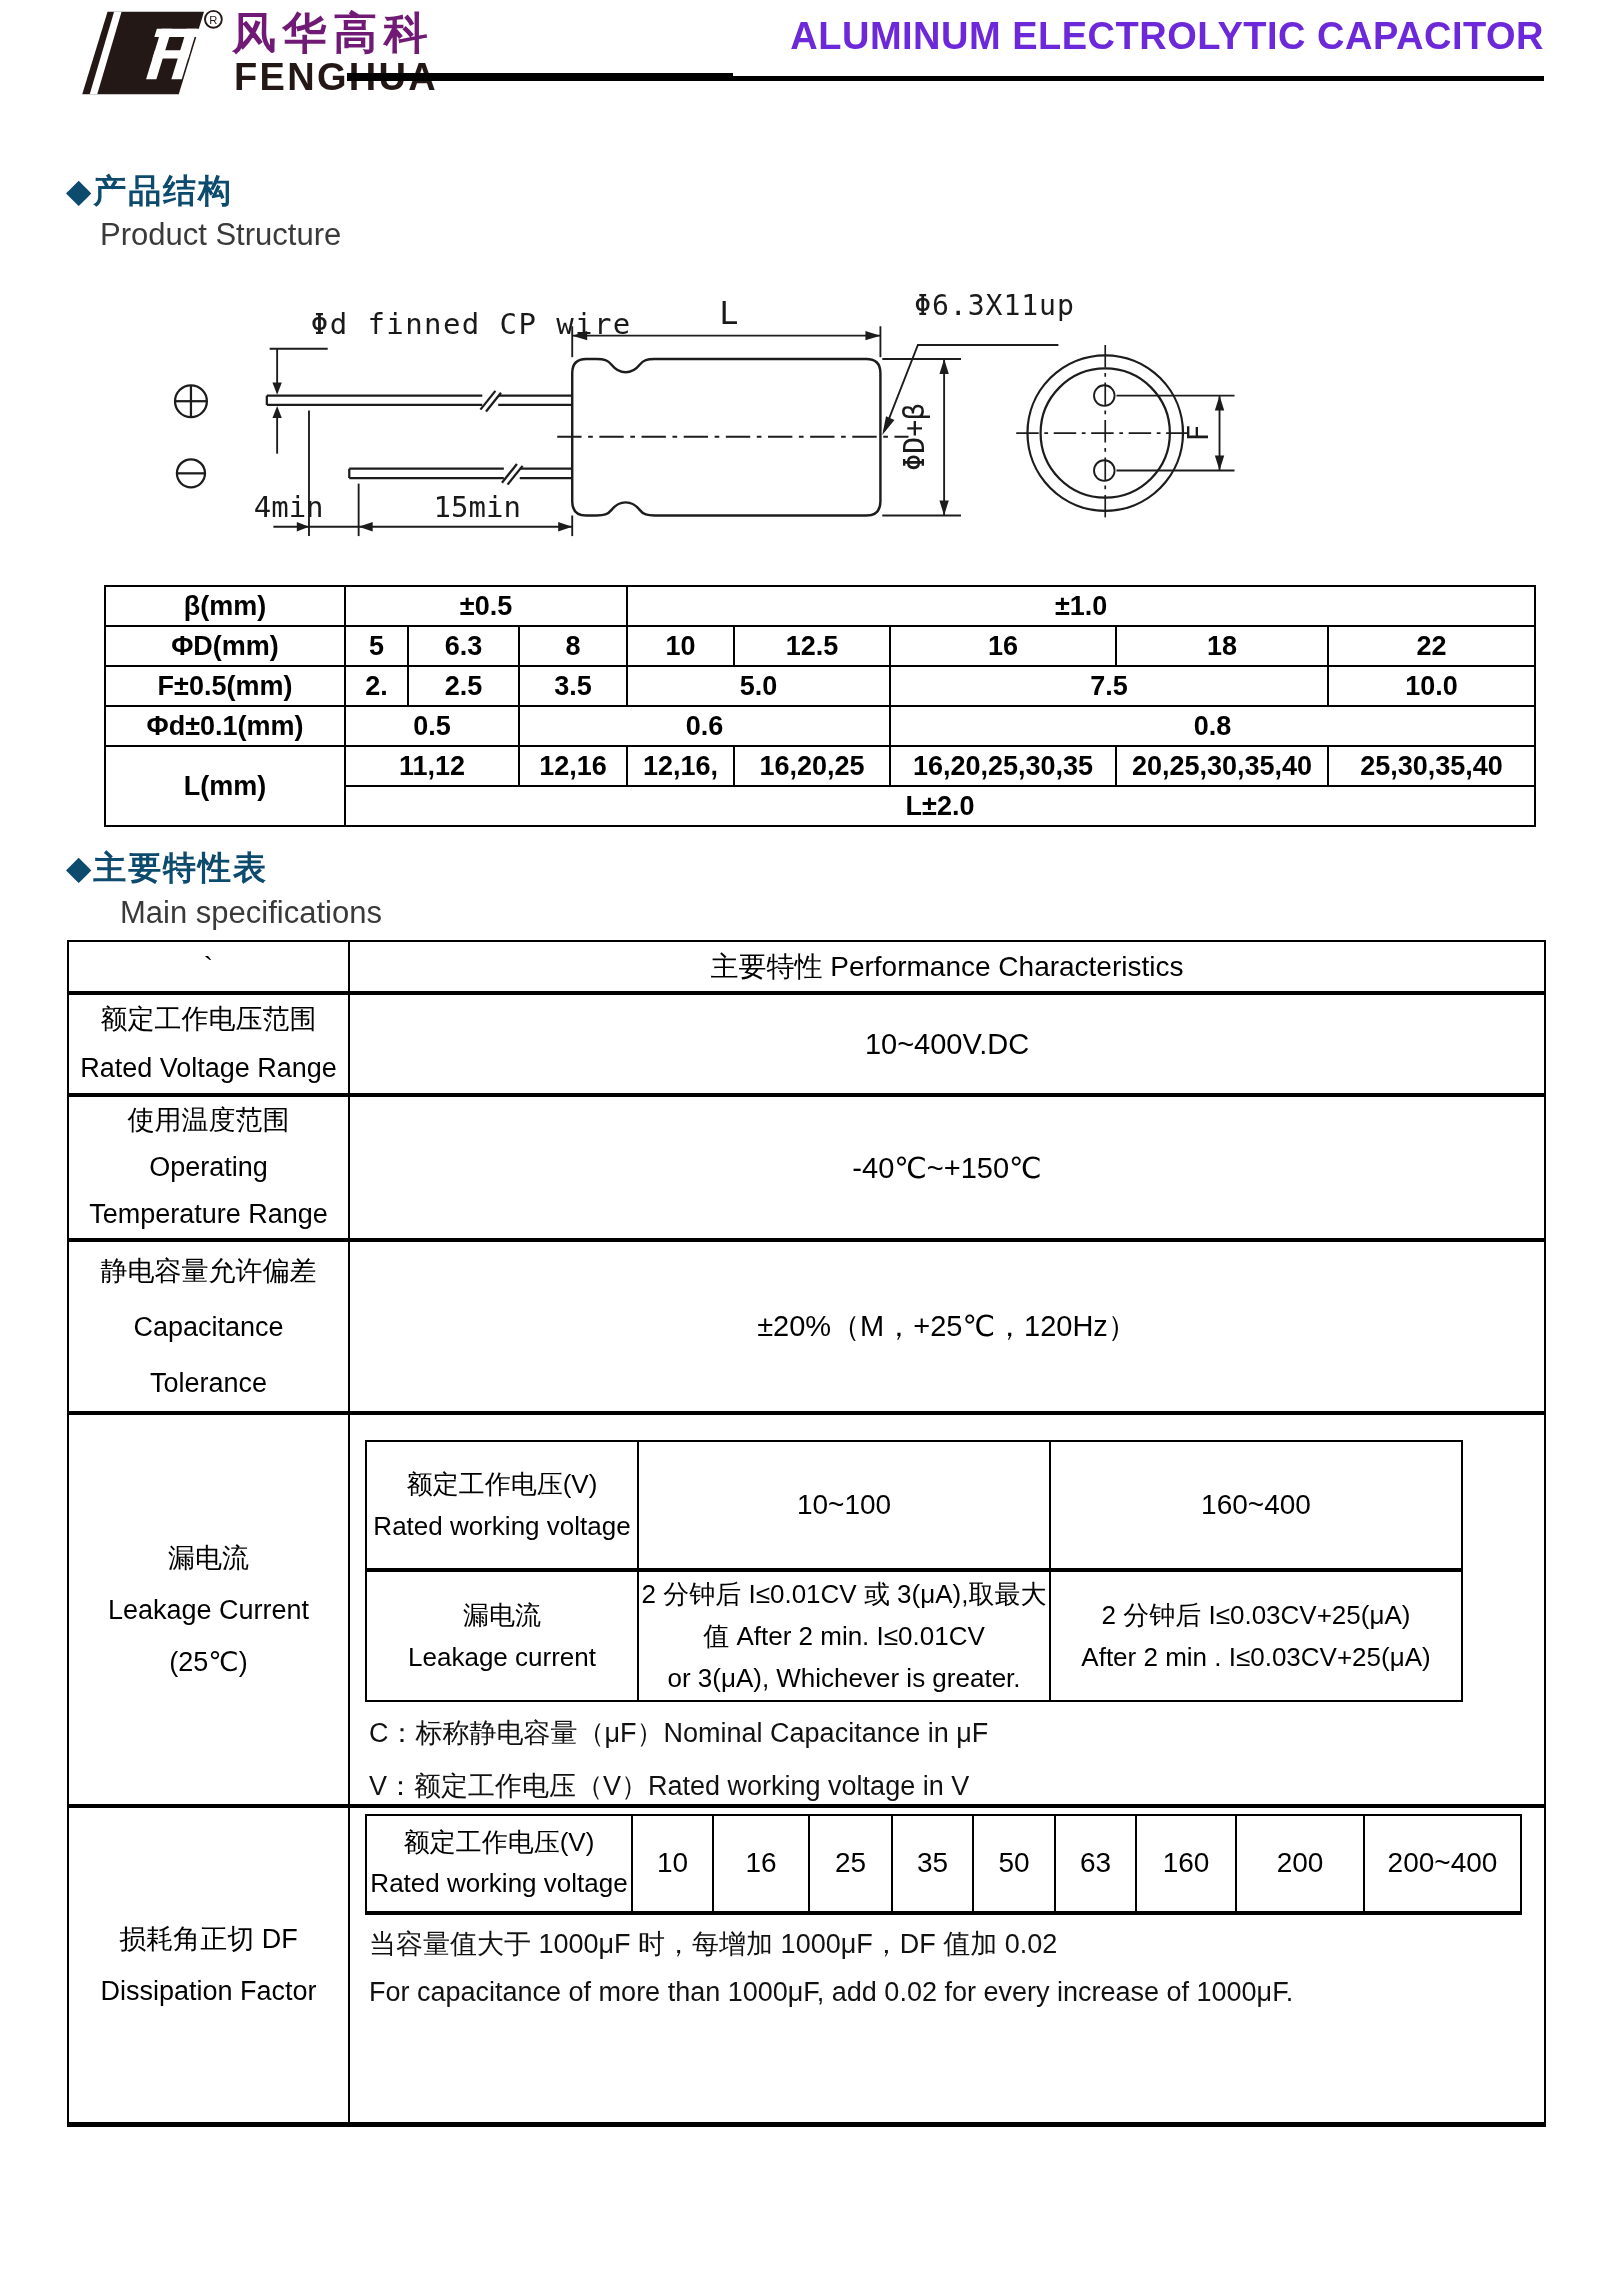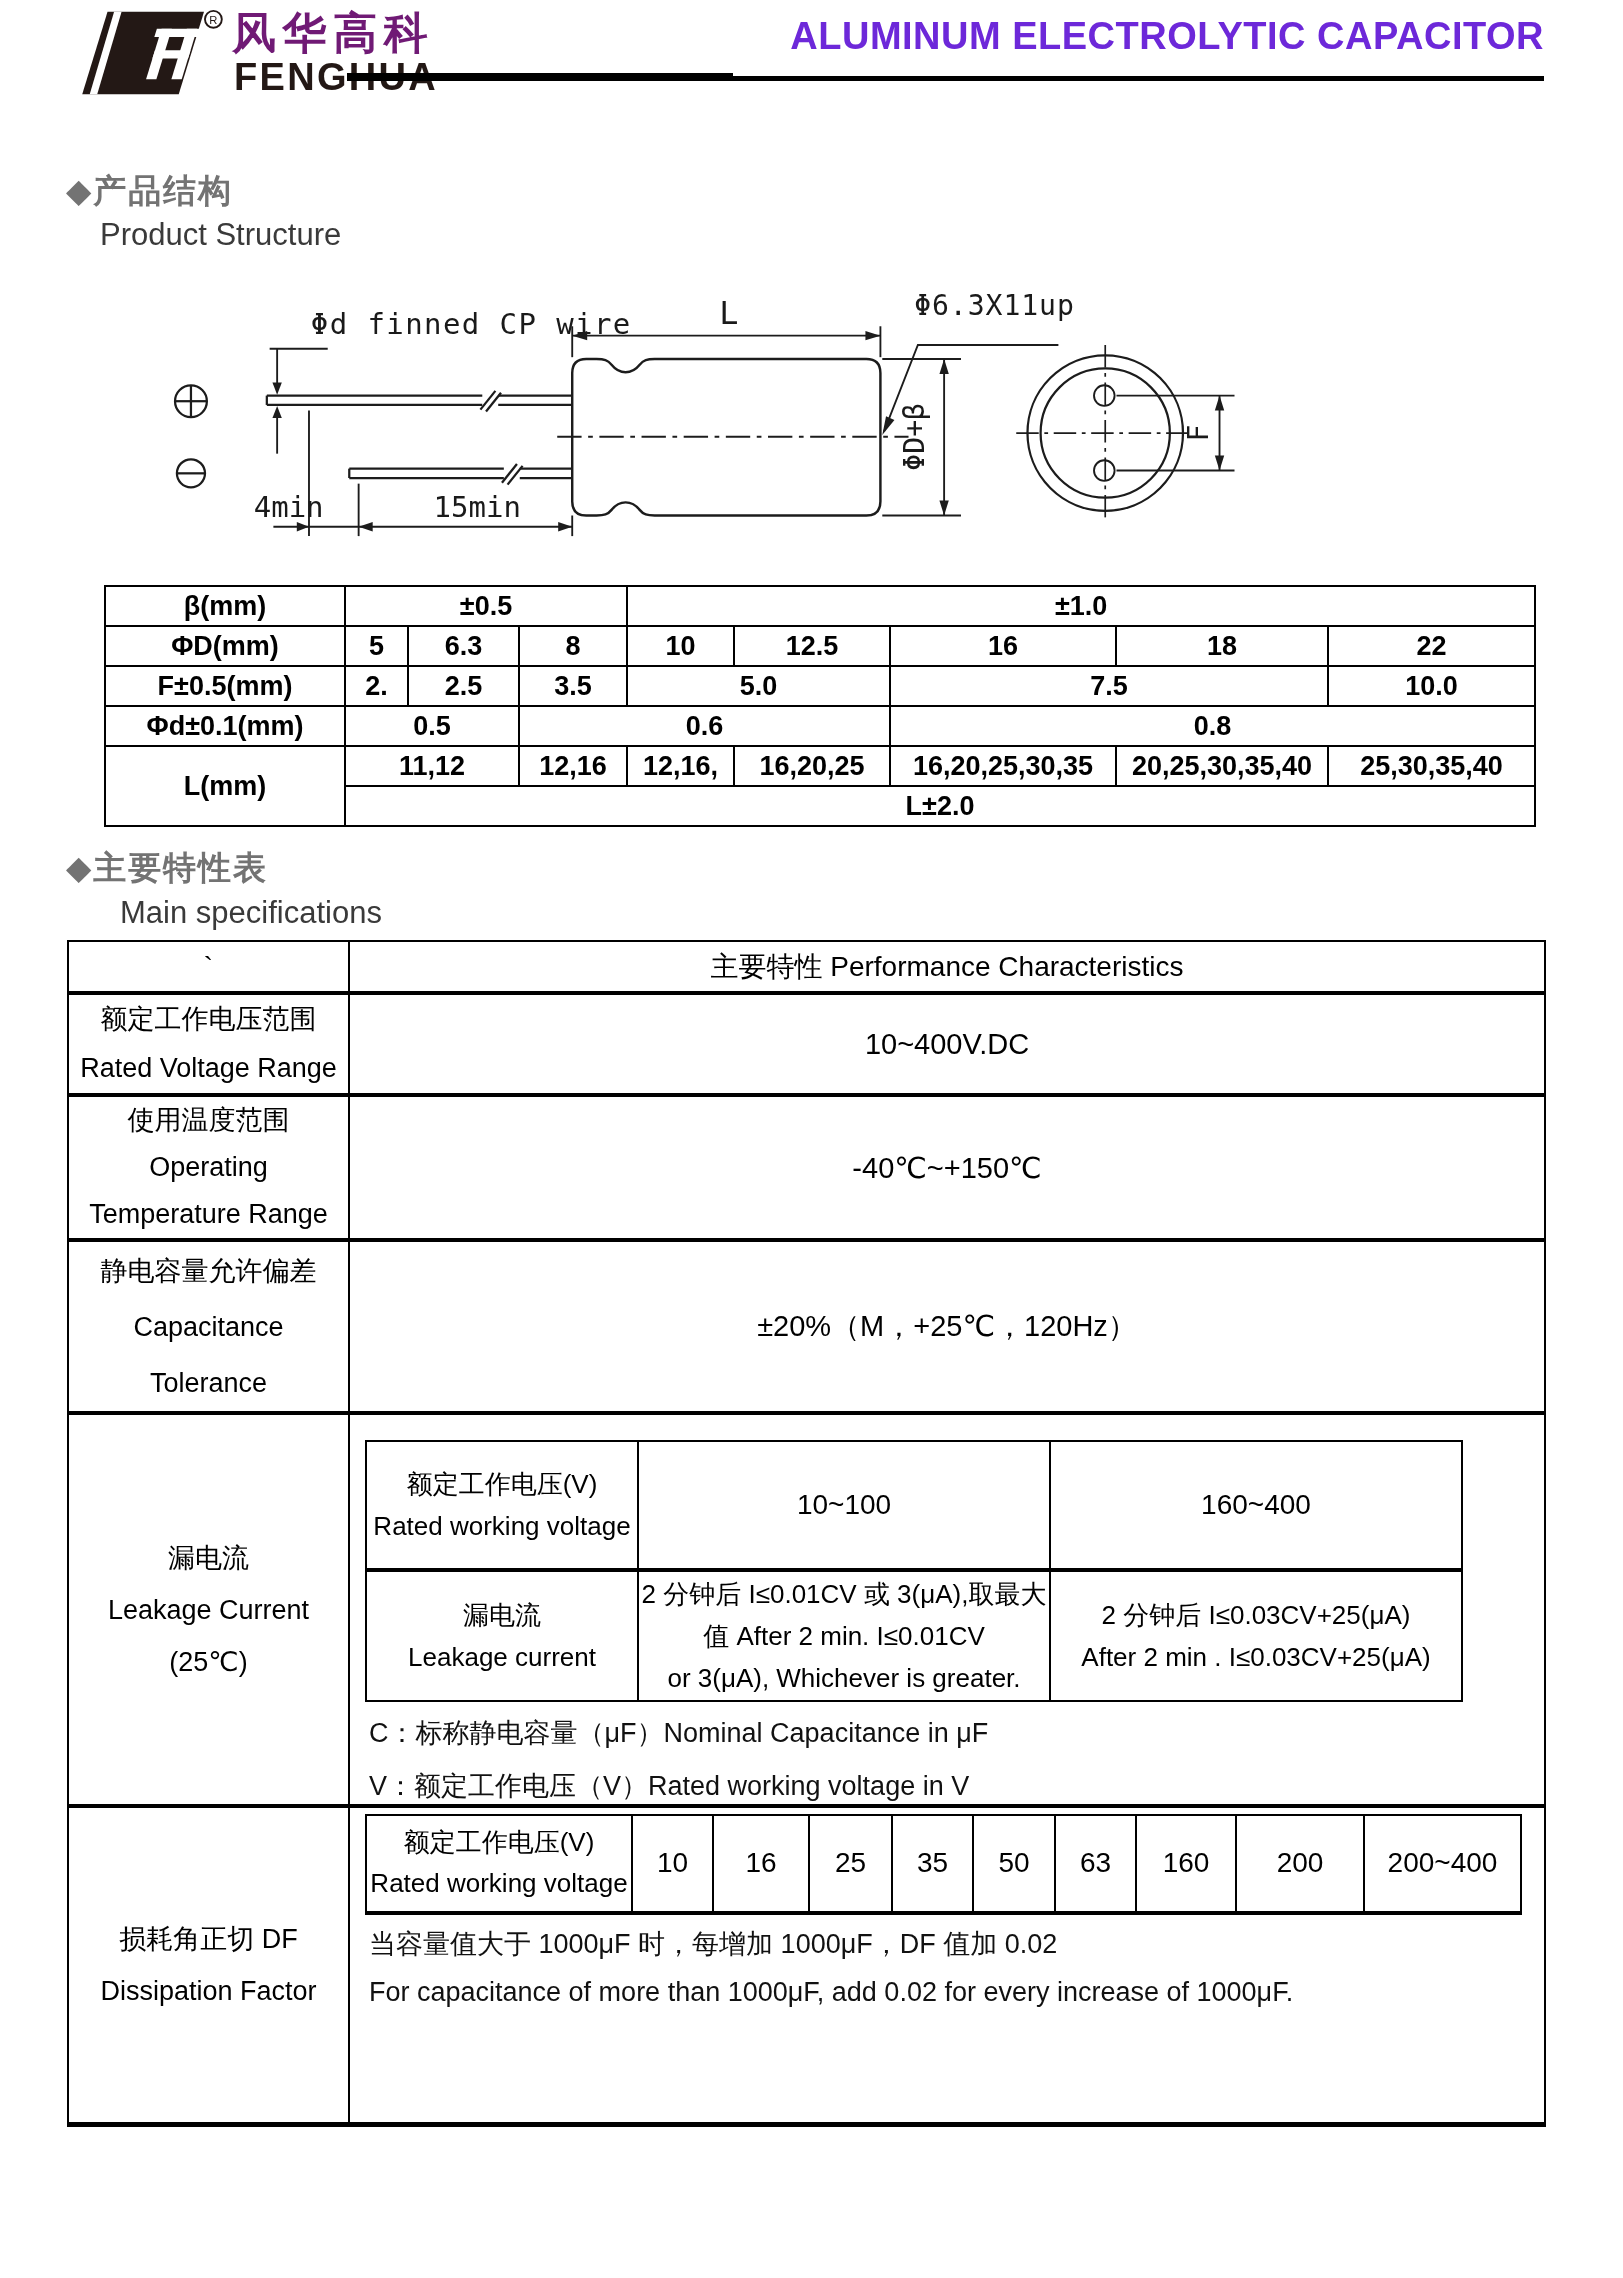--- a/index.html
+++ b/index.html
@@ -7,21 +7,21 @@
         font-family:"Liberation Sans","DejaVu Sans",sans-serif;overflow:hidden;margin:0 auto;}
   .abs{position:absolute;}
 
   
   .brand-cn{font-size:44px;font-weight:bold;letter-spacing:6.6px;color:#701a75;line-height:1;}
   .brand-en{font-size:38px;font-weight:bold;letter-spacing:2.3px;color:#231815;line-height:1;}
   .page-title{font-size:38px;font-weight:bold;color:#6d28d9;letter-spacing:0.5px;white-space:nowrap;}
   .rule{background:#000;}
 
   
-  .sec-cn{font-size:33px;font-weight:bold;color:#737373;letter-spacing:1.9px;}
+  .sec-cn{font-size:33px;font-weight:bold;color:#0c4a6e;letter-spacing:1.9px;}
   .sec-en{font-size:31px;color:#3a3a3a;}
 
   
   .draw text{font-family:"DejaVu Sans Mono","Liberation Mono",monospace;fill:#1a1a1a;}
   .draw path,.draw line,.draw circle,.draw polyline{stroke:#1c1c1c;fill:none;}
   .draw polygon{fill:#1c1c1c;stroke:none;}
 
   
   table.dimtbl{border-collapse:collapse;table-layout:fixed;width:1430px;}
   table.dimtbl td{border:2.8px solid #000;text-align:center;vertical-align:middle;

